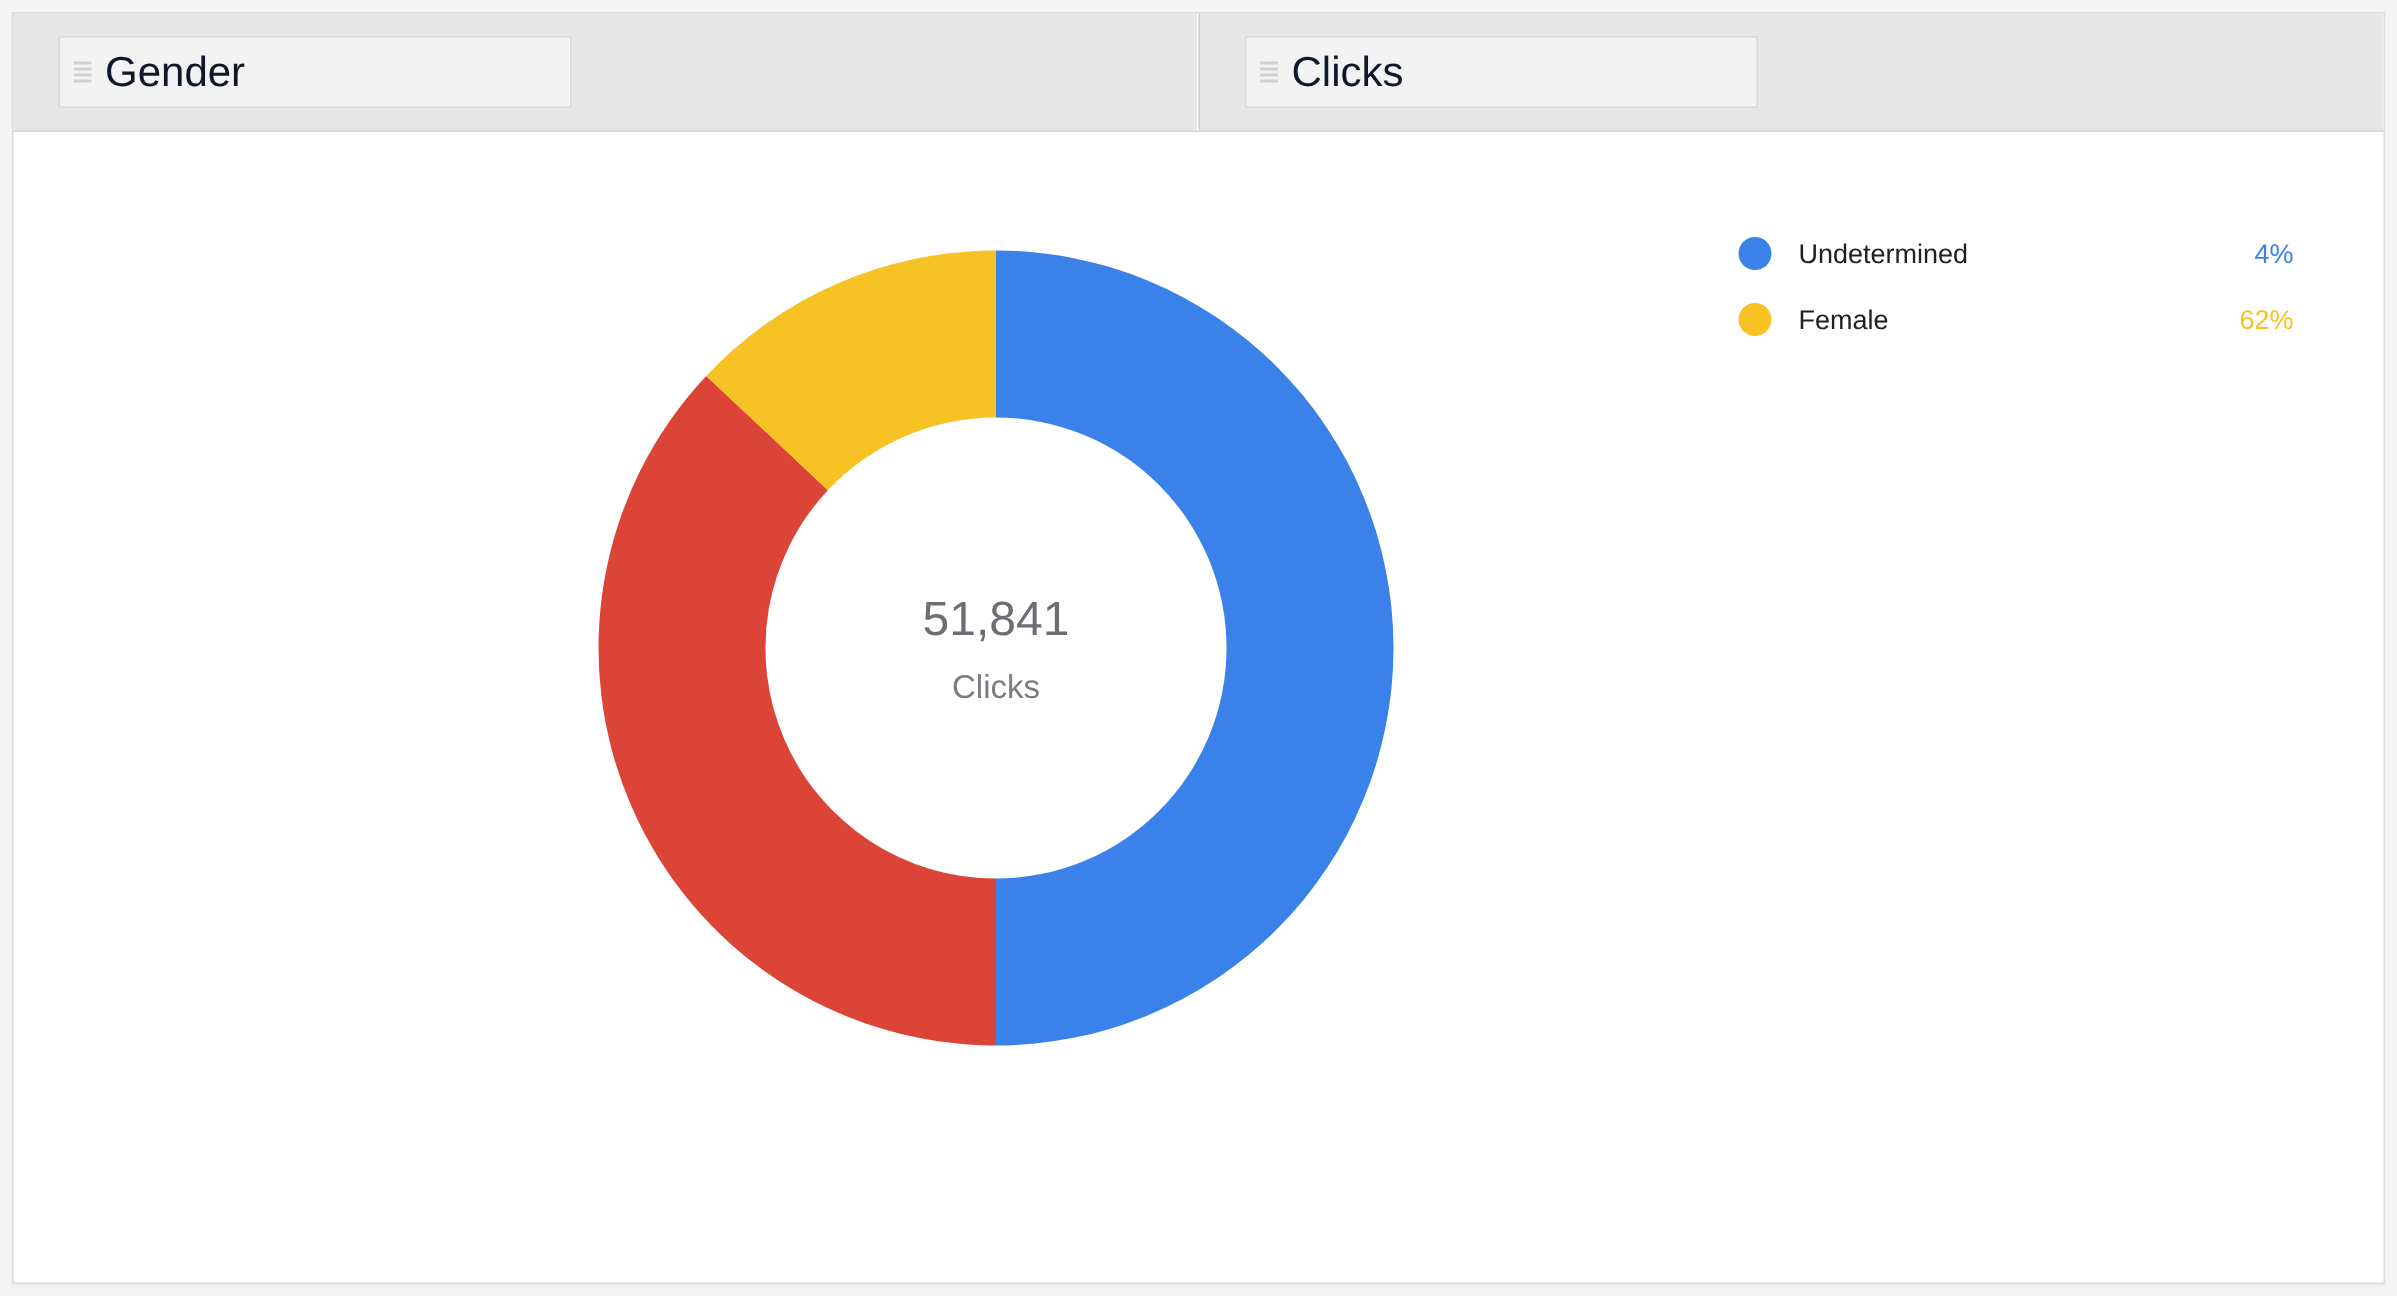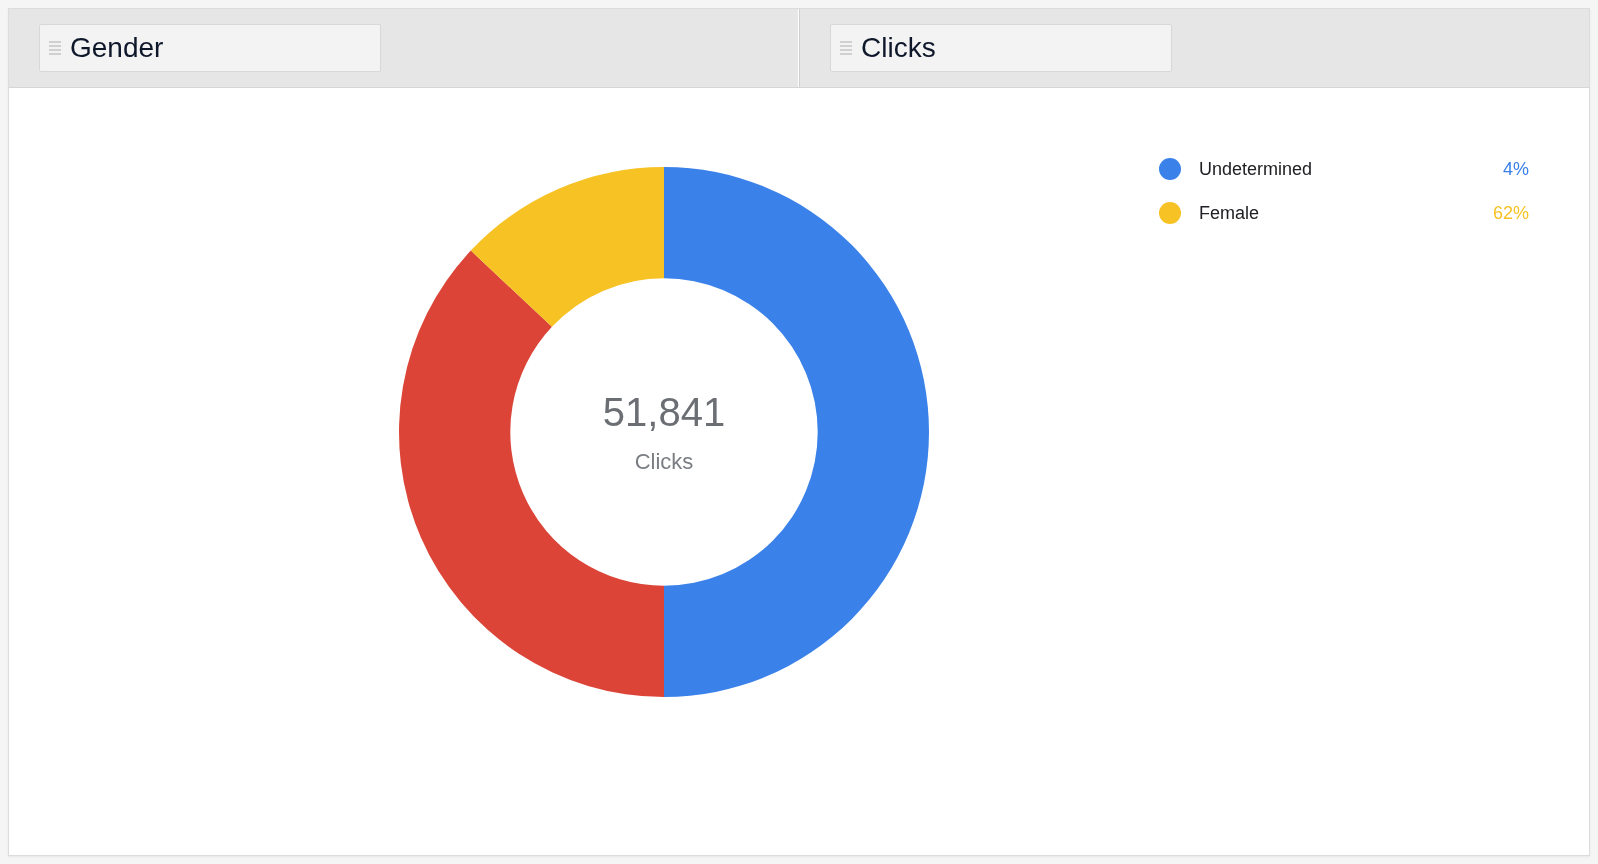--- a/index.html
+++ b/index.html
@@ -9,21 +9,21 @@
   .header-cell{flex:1;display:flex;align-items:center;padding-left:30px;border-right:1px solid #ffffff;}
   .header-cell:last-child{border-right:none;border-left:1px solid #cfcfcf;}
   .pill{background:#f3f3f3;border:1px solid #d8d8d8;height:46px;width:340px;display:flex;align-items:center;border-radius:2px;}
   .grip{width:18px;display:flex;flex-direction:column;align-items:center;gap:2px;margin:0 6px 0 6px;}
   .grip span{display:block;width:12px;height:2px;background:#d0d0d0;}
   .pill-label{font-size:28px;color:#0f172a;}
 
   .body{position:absolute;top:78px;left:0;right:0;bottom:0;}
   .chart-wrap{position:absolute;left:370px;top:60px;width:570px;height:570px;}
   .center-text{position:absolute;left:0;top:0;width:570px;height:570px;display:flex;flex-direction:column;align-items:center;justify-content:center;pointer-events:none;}
-  .center-value{font-size:40px;color:#6b6e73;}
+  .center-value{font-size:32px;color:#6b6e73;}
   .center-label{font-size:22px;color:#7a7d82;margin-top:14px;}
 
   .legend{position:absolute;right:60px;top:60px;width:370px;}
   .legend-row{display:flex;align-items:center;height:44px;font-size:18px;}
   .swatch{width:22px;height:22px;border-radius:50%;margin-right:18px;flex:0 0 auto;}
   .legend-name{flex:1;color:#202124;}
   .legend-pct{font-weight:400;width:70px;text-align:right;}
   svg{display:block;}
 </style>
 </head>

